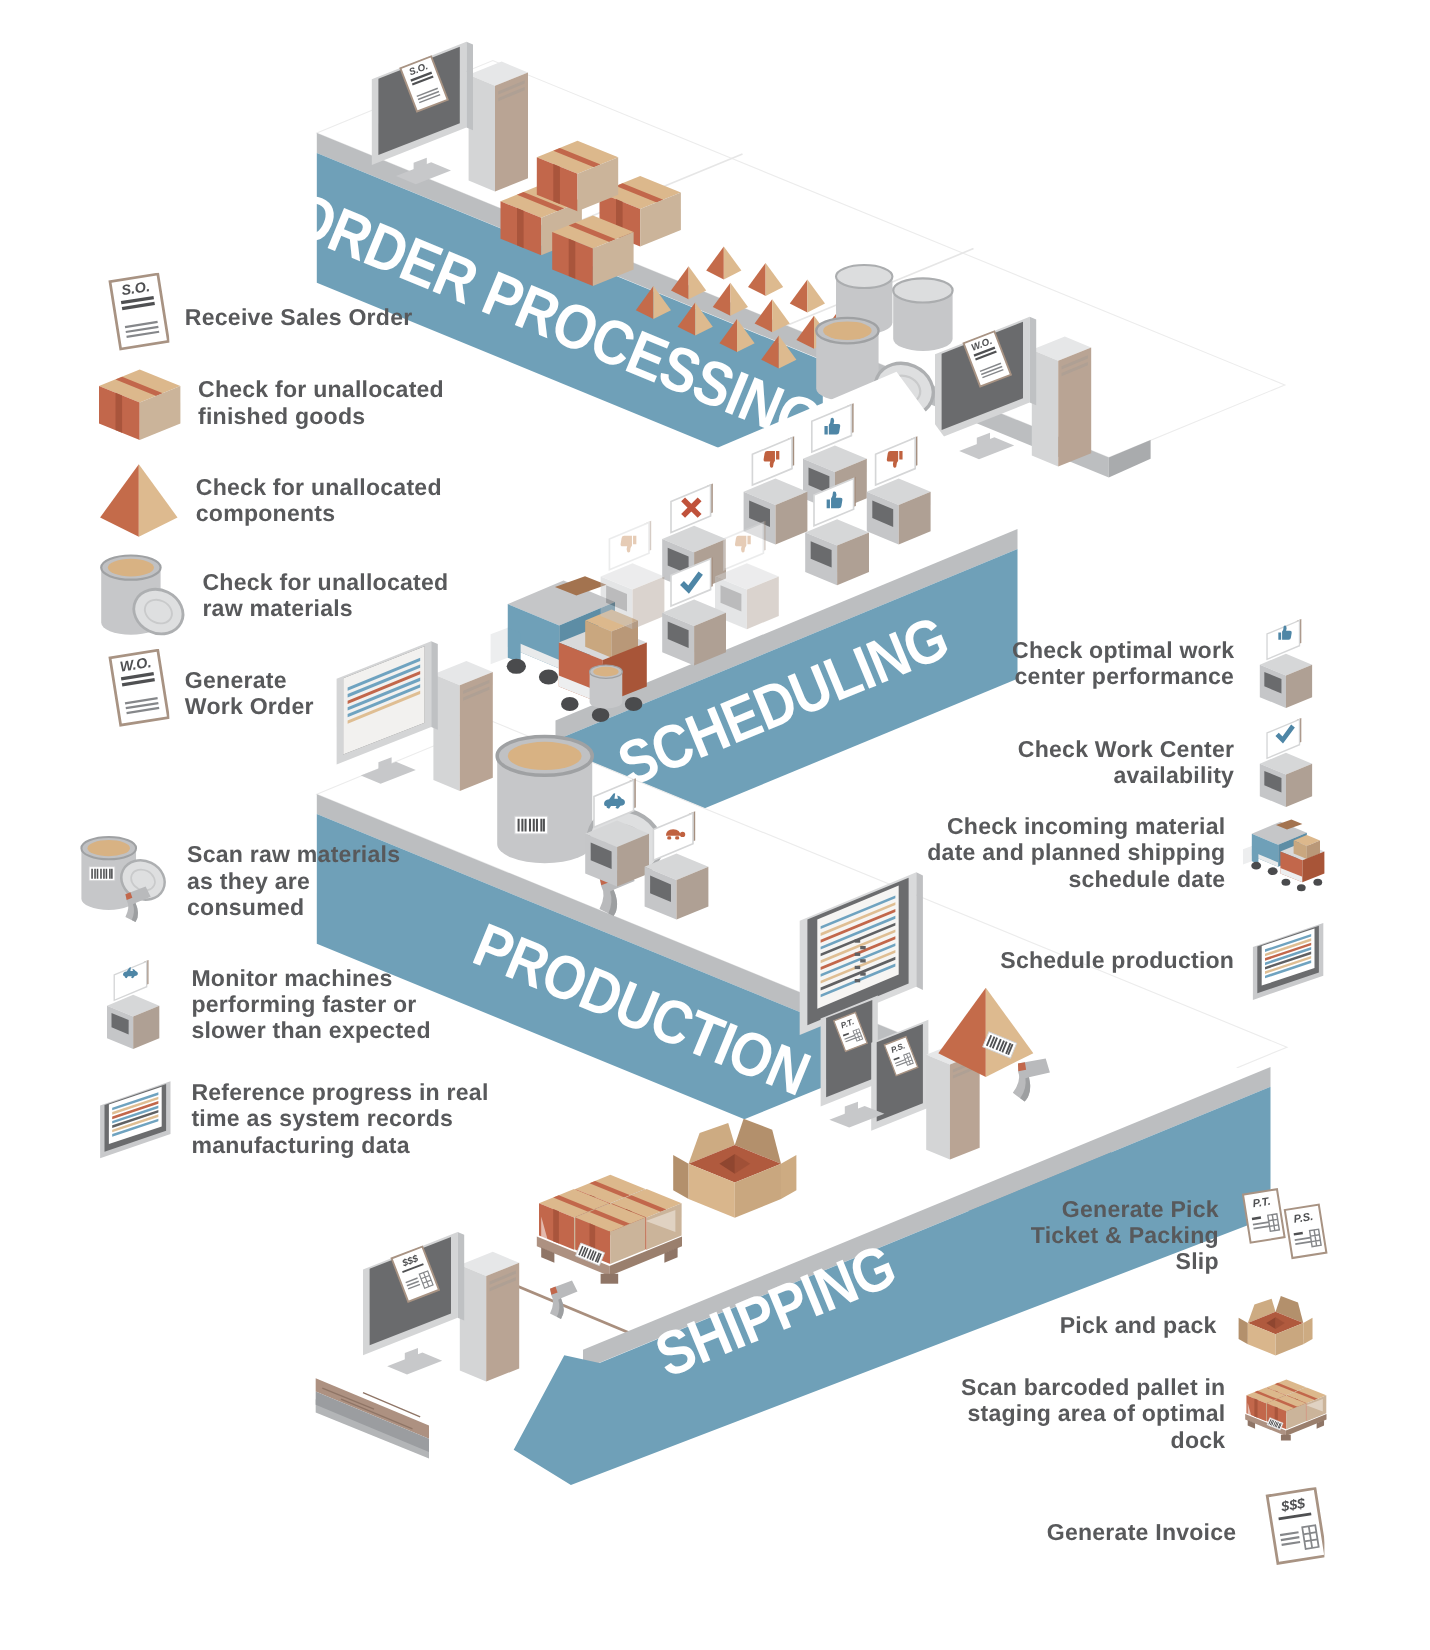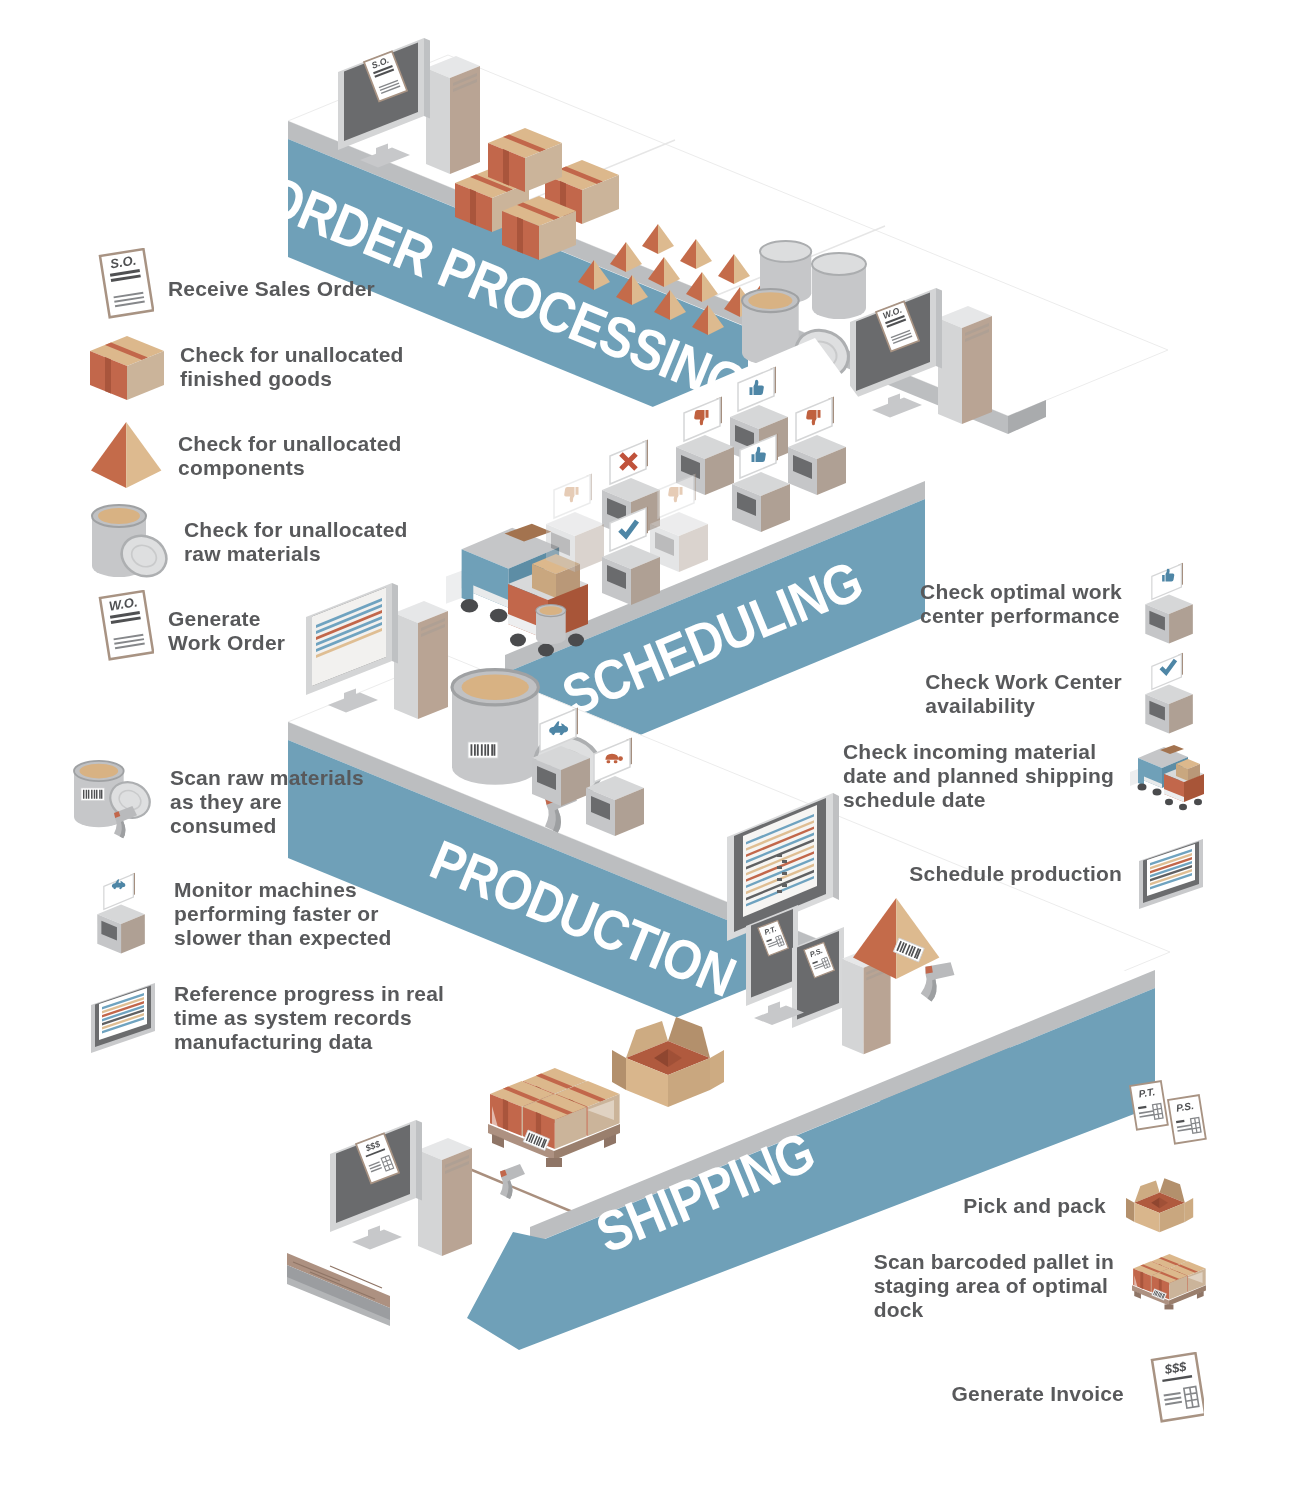--- a/index.html
+++ b/index.html
@@ -8,21 +8,21 @@
   svg{display:block;}
   #scene{position:absolute;left:0;top:0;}
   .banner-txt{font-family:"Liberation Sans",sans-serif;font-weight:bold;fill:#FFFFFF;
               letter-spacing:-1px;}
   .doc-title{font-family:"Liberation Sans",sans-serif;font-weight:bold;font-style:italic;
              fill:#4F5052;text-anchor:middle;}
   .step{position:absolute;display:flex;align-items:center;gap:14px;}
   .step .lbl{font-size:21px;line-height:1.14;font-weight:bold;color:#58595B;
              white-space:pre-line;letter-spacing:.2px;}
   .step.right{flex-direction:row-reverse;}
-  .step.right .lbl{}
+  .step.right .lbl{text-align:right;}
   .ic{flex:0 0 auto;}
 </style>
 </head>
 <body>
 
 <div id="canvas">
 
 <svg id="scene" width="1300" height="1500" viewBox="0 0 1300 1500">
   <defs>
     <g id="sym-box">
@@ -538,20 +538,23 @@
   <svg class="ic" width="90" height="92" viewBox="0 0 90 92">
     <g transform="translate(8,8) rotate(-9) scale(0.92)">
       <use href="#sym-sheet-sm"></use>
       <text class="doc-title" x="17" y="14" font-size="11">P.T.</text>
     </g>
     <g transform="translate(46,22) rotate(-9) scale(0.92)">
       <use href="#sym-sheet-sm"></use>
       <text class="doc-title" x="17" y="14" font-size="11">P.S.</text>
     </g>
   </svg>
+  <span class="lbl">Generate Pick
+Ticket &amp; Packing
+Slip</span>
 </div>
 
 <div class="step right" style="right:100px;top:1172px">
   <svg class="ic" width="80" height="68" viewBox="0 0 80 68">
     <use href="#sym-openbox" transform="translate(6,14) scale(0.6)"></use>
   </svg>
   <span class="lbl">Pick and pack</span>
 </div>
 
 <div class="step right" style="right:88px;top:1248px">

